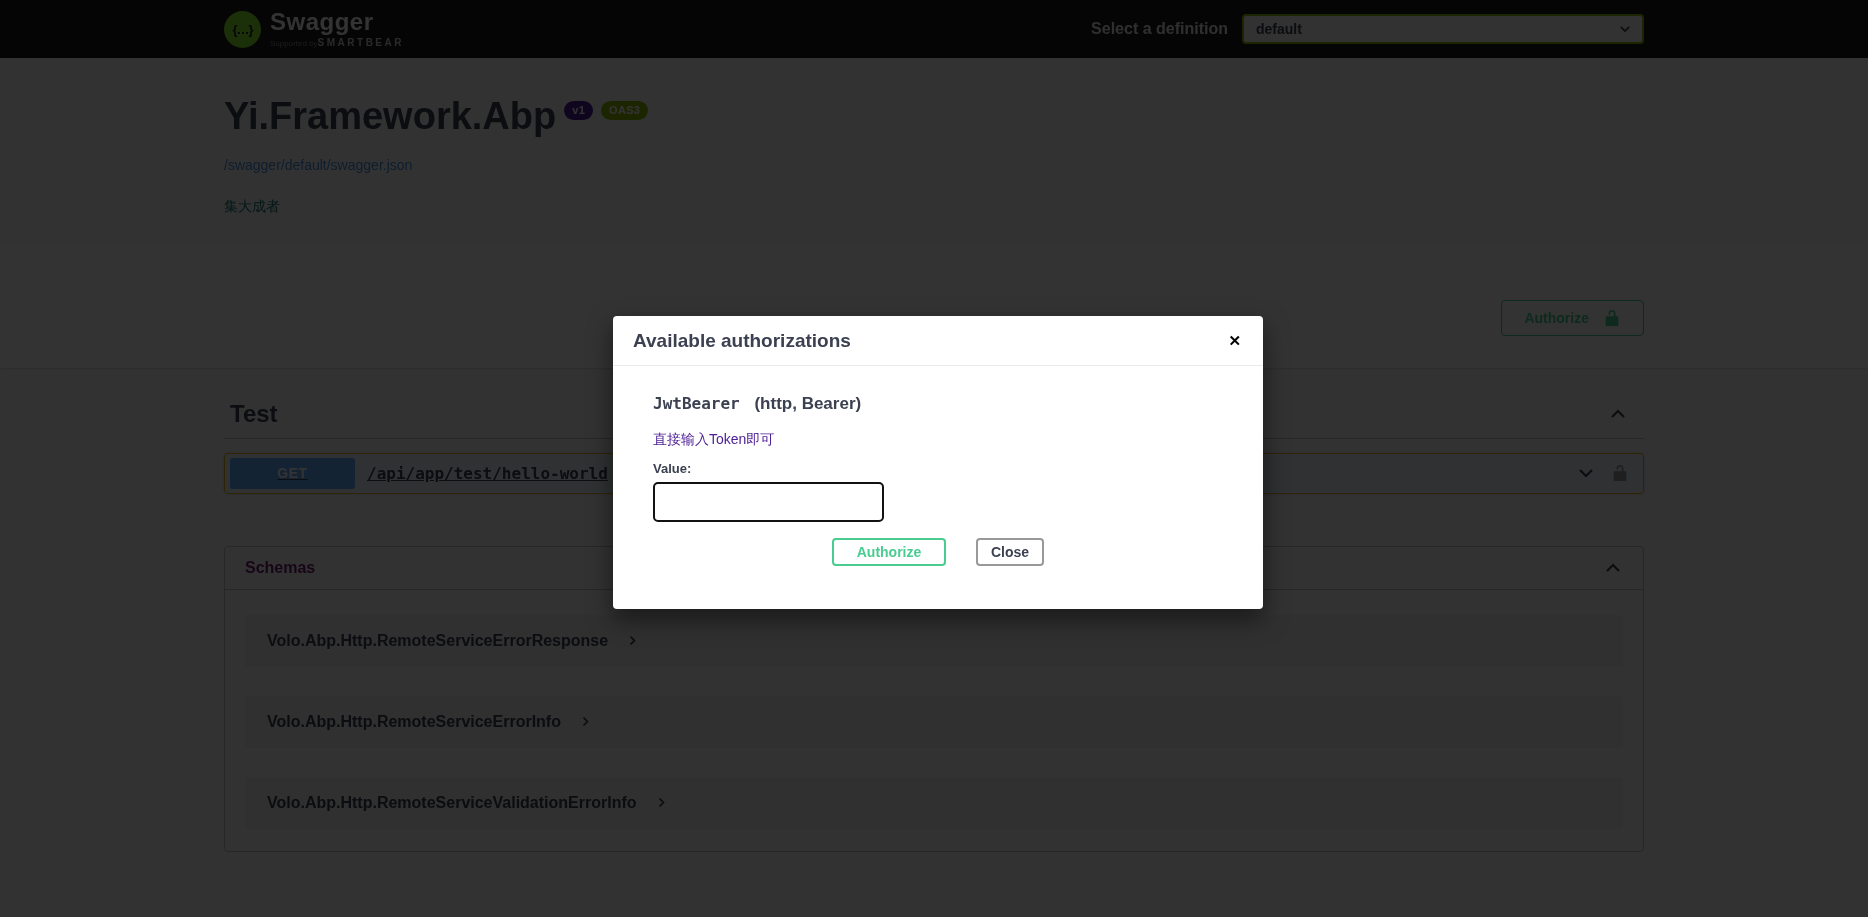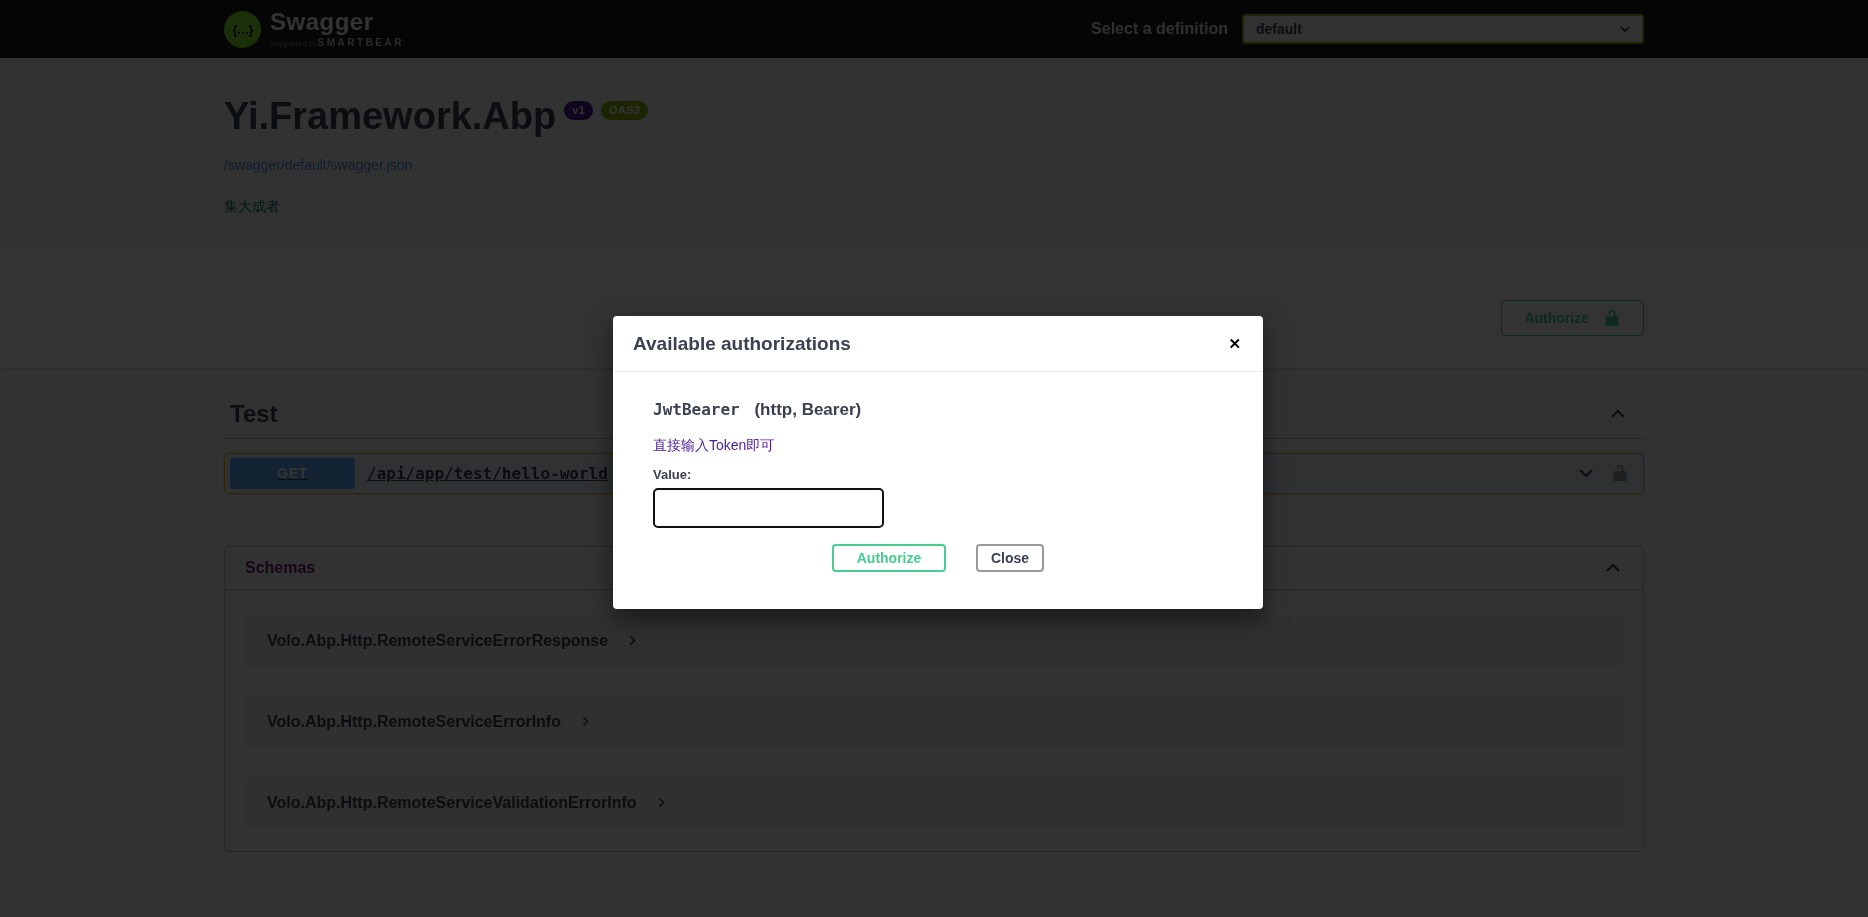--- a/index.html
+++ b/index.html
@@ -73,21 +73,21 @@
   .model-row { background:rgba(0,0,0,.05); border-radius:4px; height:52px; display:flex; align-items:center;
                padding:0 22px; margin-bottom:29px; cursor:pointer; }
   .model-row:last-child { margin-bottom:0; }
   .model-name { font-size:16px; font-weight:bold; color:#3b4151; }
   .model-chevron { margin-left:18px; display:flex; }
 
   
   .backdrop { position:absolute; inset:0; background:rgba(0,0,0,.8); z-index:10; }
   .modal { position:absolute; left:613px; top:316px; width:650px; min-height:293px; z-index:20;
            background:#fff; border-radius:4px; box-shadow:0 10px 25px rgba(0,0,0,.5); }
-  .modal-header { height:56px; display:flex; align-items:center; justify-content:space-between;
+  .modal-header { height:50px; display:flex; align-items:center; justify-content:space-between;
                   padding:0 22px 0 20px; border-bottom:1px solid #ebebeb; }
   .modal-title { font-size:19px; font-weight:700; color:#3b4151; }
   .modal-close { background:none; border:none; font-size:15px; font-weight:bold; color:#000; cursor:pointer; font-family:inherit; }
   .modal-body { padding:28px 40px 36px; }
   .scheme-line { font-size:17px; font-weight:700; color:#3b4151; }
   .scheme-name { font-family:"DejaVu Sans Mono","Liberation Mono",monospace; font-size:16px; font-weight:bold; }
   .scheme-type { margin-left:10px; }
   .auth-desc { margin-top:17px; font-size:14px; color:#4c1d95; }
   .value-label { margin-top:12px; font-size:13px; font-weight:bold; color:#3b4151; }
   .token-input { display:block; margin-top:6px; width:231px; height:40px; border:2px solid #121212;

